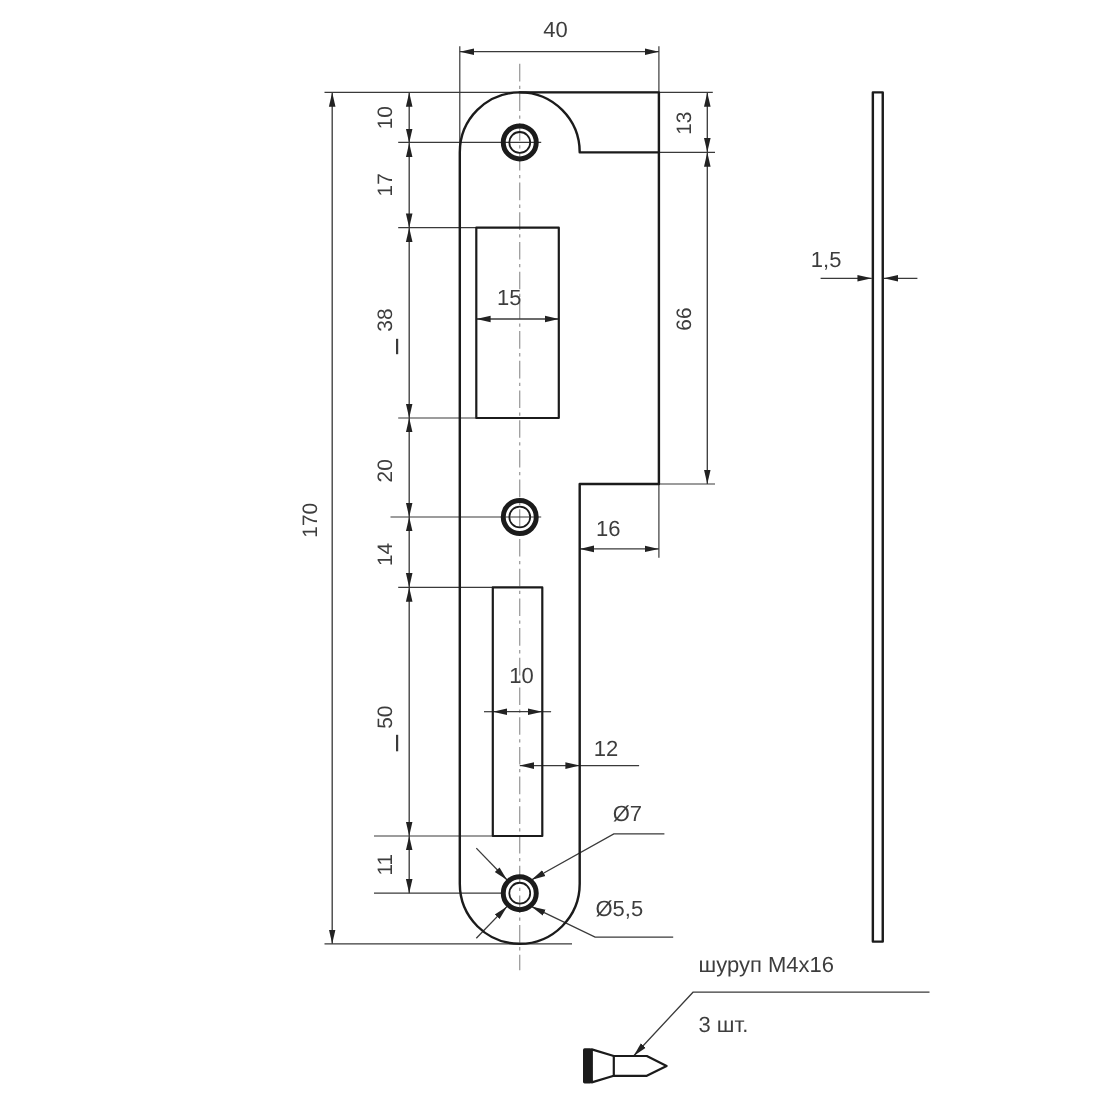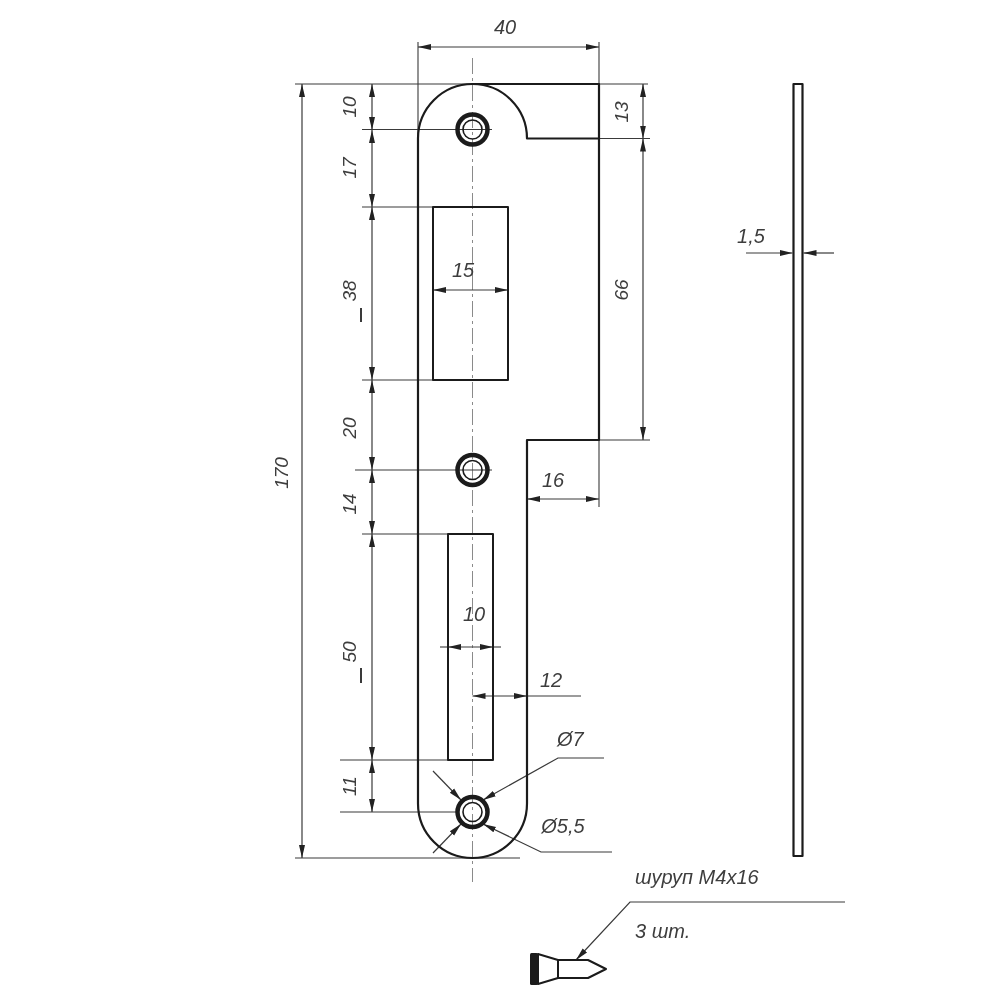--- a/index.html
+++ b/index.html
@@ -1,16 +1,16 @@
 <!DOCTYPE html>
 <html><head>
 <meta charset="utf-8">
 <style>
   html,body{margin:0;padding:0;background:#ffffff;}
-  #canvas{position:relative;width:1000px;height:1000px;background:#fff;overflow:hidden;font-style:italic;}
+  #canvas{position:relative;width:1000px;height:1000px;background:#fff;overflow:hidden;}
   svg{position:absolute;left:0;top:0;}
   text{font-family:"Liberation Sans","DejaVu Sans",sans-serif;font-size:20px;fill:#3d3d3d;}
   .rot{font-size:19px;}
   .note{font-size:20px;}
   .outline{stroke:#1b1b1b;fill:none;stroke-linejoin:round;stroke-linecap:round;}
   .dimline{stroke:#3a3a3a;fill:none;stroke-width:1.2;}
   .extline{stroke:#3a3a3a;fill:none;stroke-width:1.1;}
   .axis{stroke:#8a8a8a;stroke-width:1;fill:none;}
   marker path{fill:#222;}
 </style>

